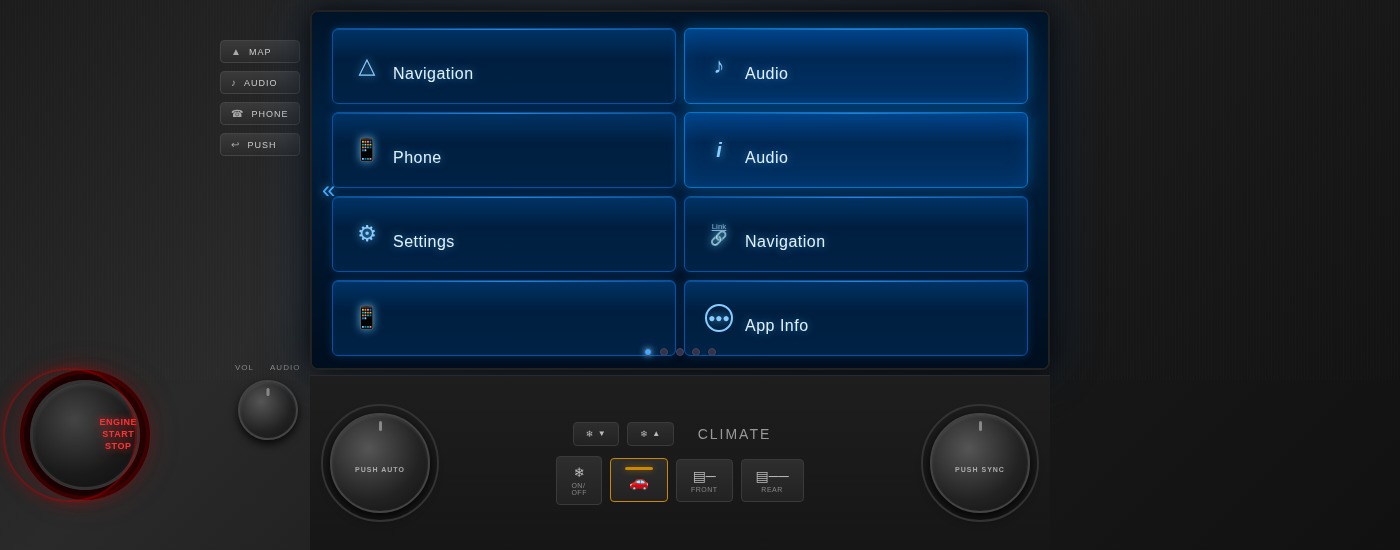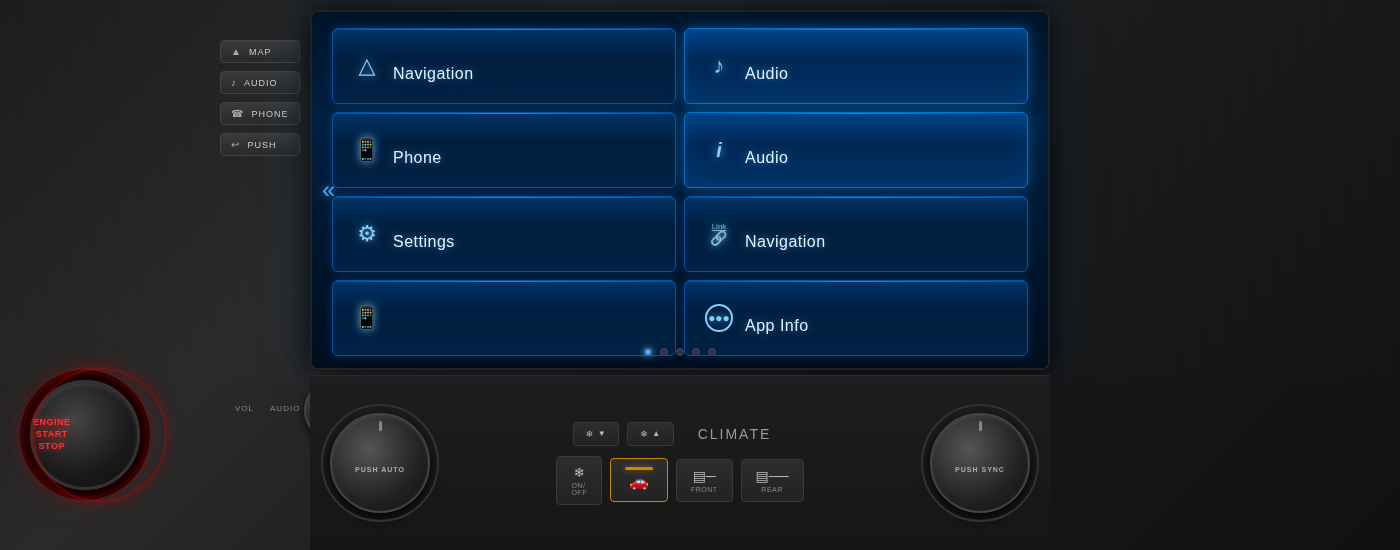--- a/index.html
+++ b/index.html
@@ -41,21 +41,21 @@
       background: radial-gradient(circle at 40% 35%, #444, #1a1a1a 60%, #0d0d0d);
       border: 3px solid #333;
       box-shadow:
         0 0 0 6px #1a0000,
         0 0 0 10px #3a0000,
         0 0 20px rgba(200, 0, 0, 0.6),
         0 0 40px rgba(200, 0, 0, 0.3),
         inset 0 2px 4px rgba(255,255,255,0.1);
       display: flex;
       flex-direction: column;
-      align-items: flex-start;
+      align-items: flex-end;
       justify-content: center;
       cursor: pointer;
       position: relative;
     }
 
     .engine-btn::before {
       content: '';
       position: absolute;
       width: 130px;
       height: 130px;
@@ -107,21 +107,21 @@
       color: #aaa;
       font-size: 10px;
     }
 
     
     .vol-knob-area {
       position: absolute;
       left: 235px;
       bottom: 110px;
       display: flex;
-      flex-direction: row;
+      flex-direction: column;
       align-items: center;
       gap: 4px;
     }
 
     .vol-label {
       color: #888;
       font-size: 8px;
       letter-spacing: 1px;
     }
 

